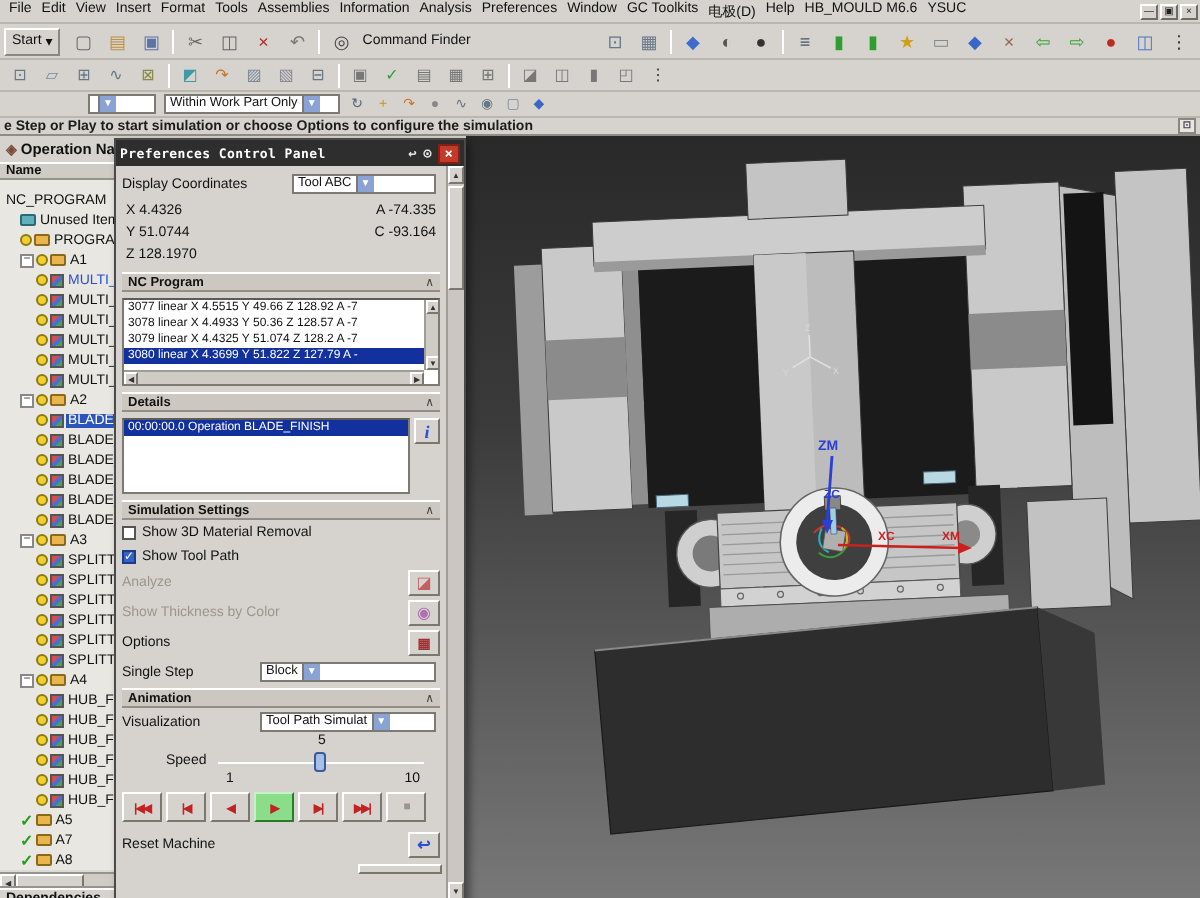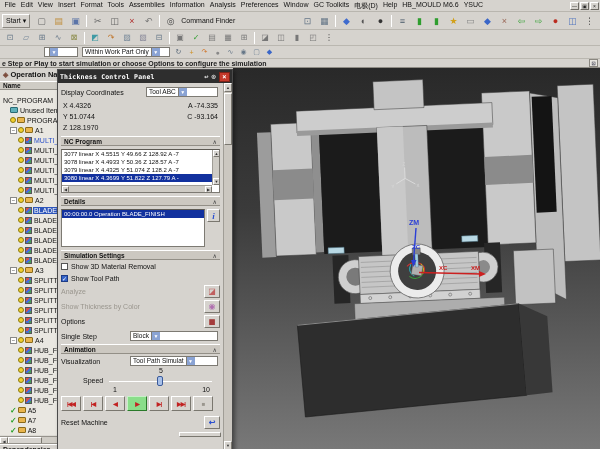--- a/index.html
+++ b/index.html
@@ -532,21 +532,21 @@
           <line x1="186" y1="204.5" x2="248" y2="206" stroke="#cc2020" stroke-width="1.3"></line>
           <polygon points="253,206 246,203 246,209" fill="#cc2020"></polygon>
           <text x="206" y="202" font-size="6" font-weight="bold" fill="#cc2020">XC</text>
           <text x="238" y="202" font-size="6" font-weight="bold" fill="#cc2020">XM</text>
         </g>
       </svg>
     </div>
 
     <div class="dialog">
       <div class="dlg-title">
-        <span>Thickness Control Panel</span>
+        <span>Preferences Control Panel</span>
         <span class="tspacer"></span>
         <span class="tico">↩</span>
         <span class="tico">⊙</span>
         <span class="tclose">×</span>
       </div>
 
       <div class="dlg-scroll">
         <span class="sbtnv" style="top:0;">▲</span>
         <span class="vthumb"></span>
         <span class="sbtnv" style="bottom:0;">▼</span>

